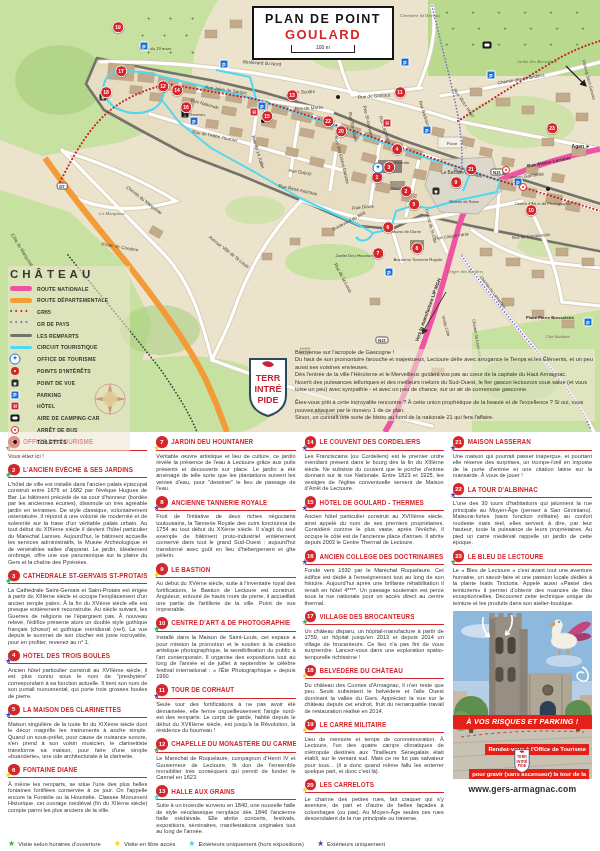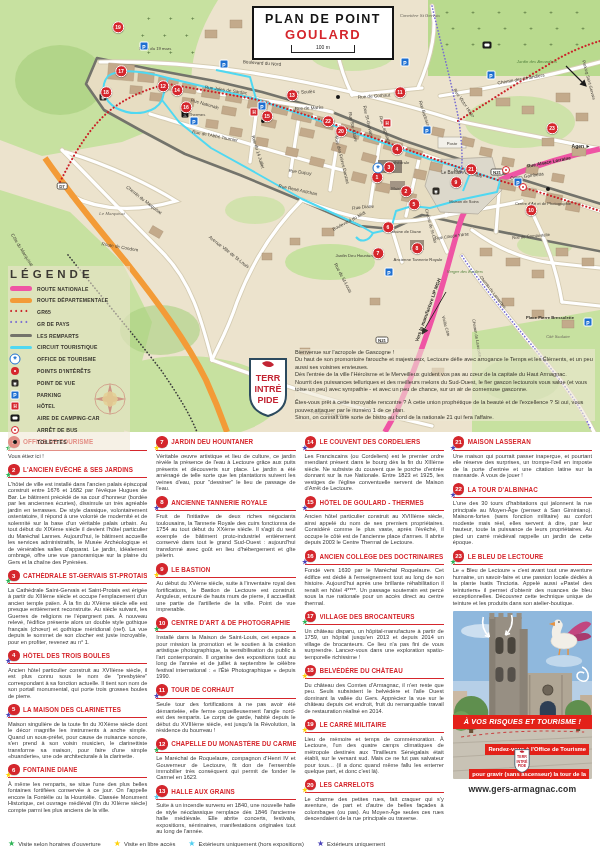--- a/index.html
+++ b/index.html
@@ -422,21 +422,21 @@
         <span class="th" style="left: 185px; top: 114px;">♨</span>
       </div>
 
     <div id="title-box">
       <div id="title-line1">PLAN DE POINT</div>
       <div id="title-line2">GOULARD</div>
       <div class="scalebar"><span>100 m</span></div>
     </div>
 
     <div id="legend">
-      <div id="legend-title">LÉGENDE</div>
+      <div id="legend-title">CHÂTEAU</div>
       <div id="legend-items">
           <div class="lrow">
             <span class="lic">
               <span class="lbar" style="background: rgb(239, 84, 164); height: 5px; display: block; margin-top: 2px;"></span>
             </span>
             <span class="ltext">ROUTE NATIONALE</span>
           </div>
           <div class="lrow">
             <span class="lic">
               <span class="lbar" style="background: rgb(243, 155, 55); height: 5px; display: block; margin-top: 2px;"></span>
@@ -781,21 +781,21 @@
               <path d="M106,38 L105,44 M114,38 L114,44" stroke="#e8923e" stroke-width="1.4"></path>
             </g>
             <g stroke="#ffffff" stroke-width="1.6" fill="none">
               <path d="M30,6 C28,14 30,20 36,26"></path>
                 <path d="M36,26 L31.5,24.5 M36,26 L35,21.5"></path>
               <path d="M58,4 C60,12 58,18 52,24"></path>
                 <path d="M52,24 L56.5,22.5 M52,24 L53,19.5"></path>
               <path d="M130,62 C122,58 120,68 128,70 C136,72 136,60 128,56"></path>
             </g>
           </svg>
-          <div class="ad-banner">À VOS RISQUES ET TOURISME !</div>
+          <div class="ad-banner">À VOS RISQUES ET PARKING !</div>
           <div class="ad-lines">
             <span class="chip">Rendez-vous à l'Office de Tourisme</span><br>
             <span class="chip">pour gravir (sans ascenseur) la tour de la</span><br>
             
             
           </div>
           <div id="shield-mini"><svg width="16" viewBox="0 0 40 62">
                 <path d="M2,4 H38 V40 C38,52 30,58 20,61 C10,58 2,52 2,40 Z" fill="#fff" stroke="#2c4a5e" stroke-width="2"></path>
                 <path d="M14,8 C18,5 24,6 26,10 C23,13 17,13 14,8 Z" fill="#c22433"></path>
                 <text x="20" y="26" text-anchor="middle" font-size="9" font-weight="bold" fill="#c22433" font-family="Liberation Sans,sans-serif">TERR</text>

